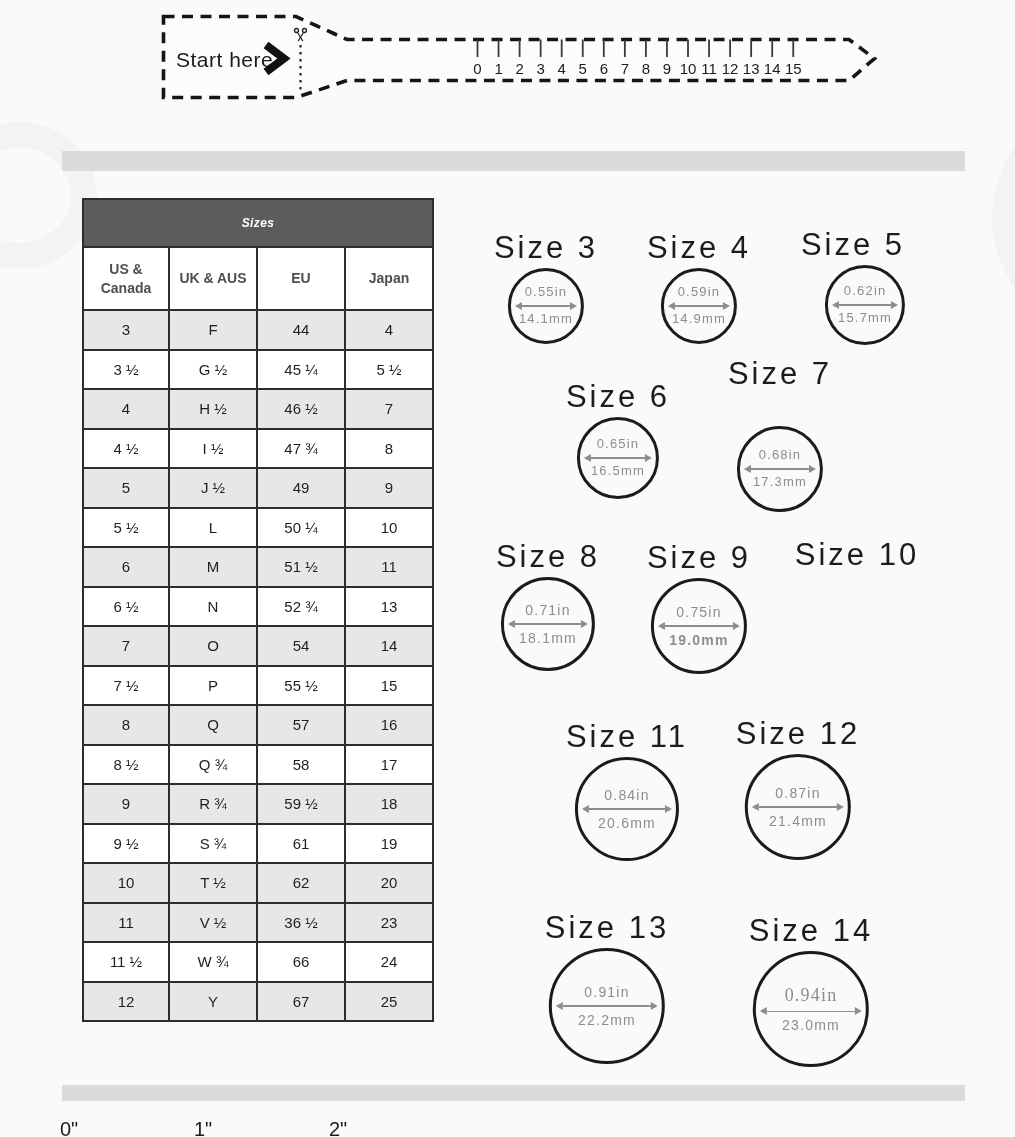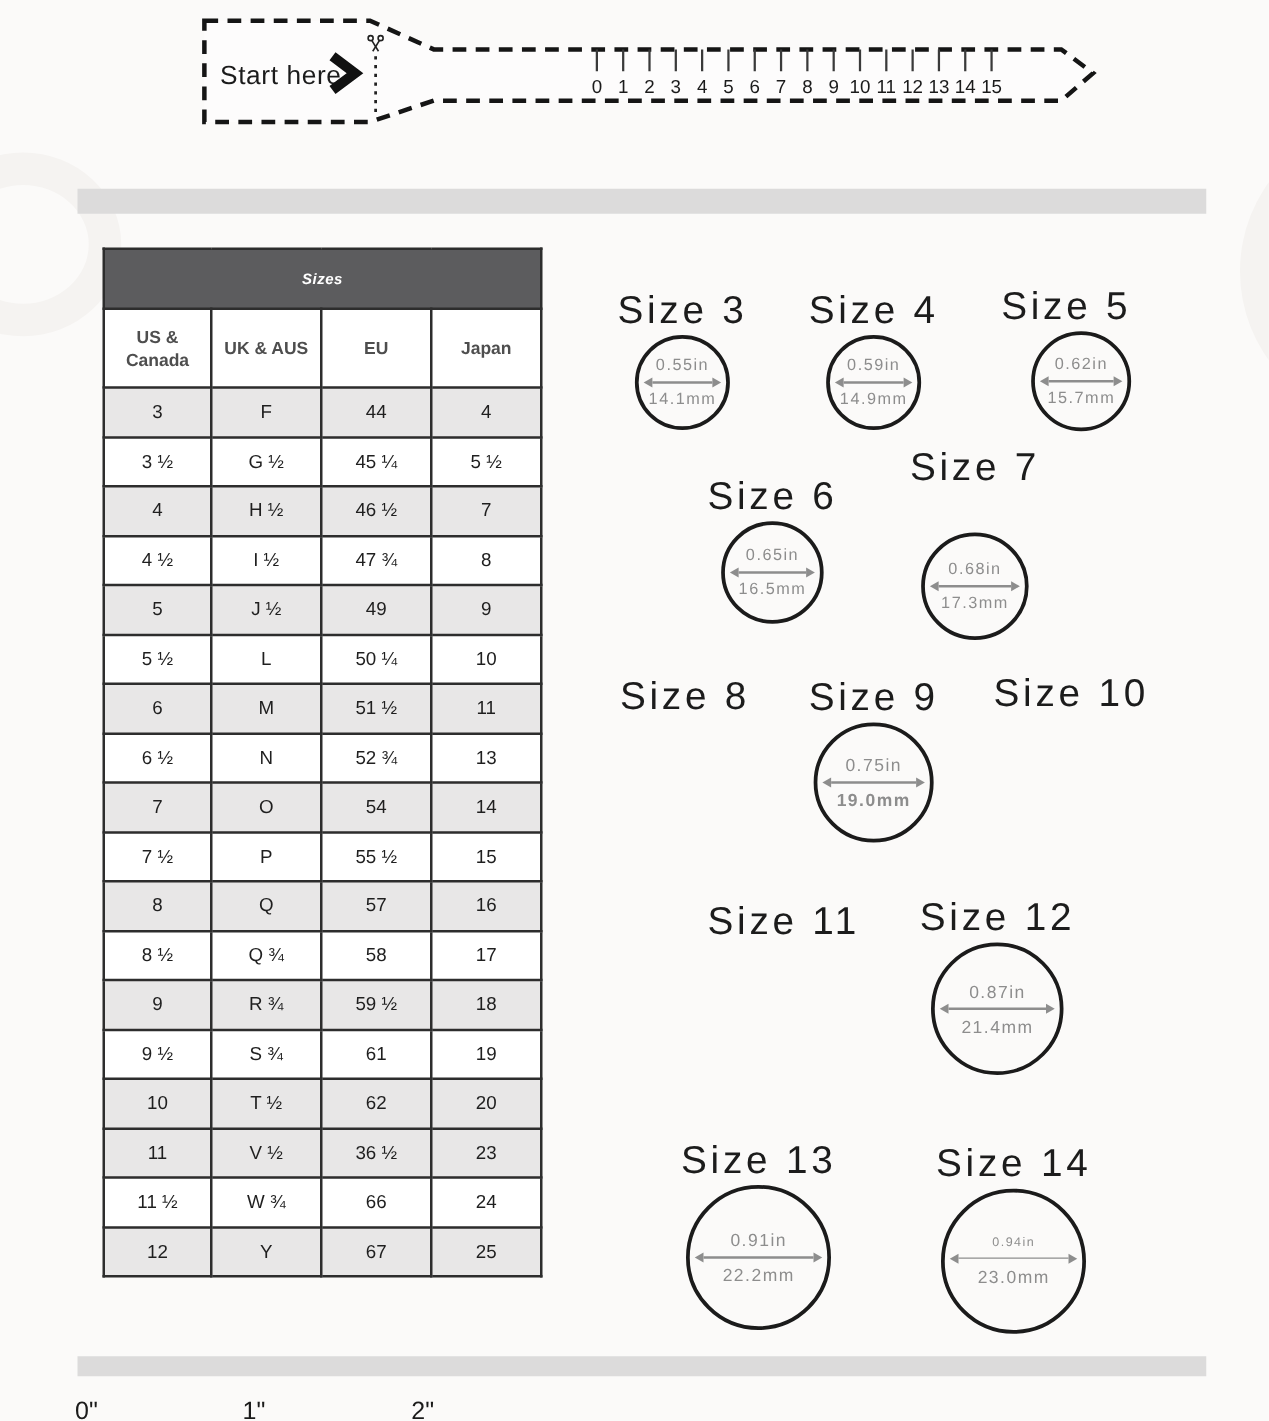--- a/index.html
+++ b/index.html
@@ -309,38 +309,56 @@
           <div class="dia-arrow" style="width: 72px;">
             <span class="ah ah-left"></span>
             <span class="line"></span>
             <span class="ah ah-right"></span>
           </div>
           <div class="ring-measure" style="font-size: 13px;">17.3mm</div>
         </div>
       </div>
       <div class="size-group" style="left: 548px; top: 518px;">
         <div class="size-title">Size 8</div>
+        <div class="ring-circle" style="width: 94px; height: 94px;">
+          <div class="ring-measure" style="font-size: 14px;">0.71in</div>
+          <div class="dia-arrow" style="width: 80px;">
+            <span class="ah ah-left"></span>
+            <span class="line"></span>
+            <span class="ah ah-right"></span>
+          </div>
+          <div class="ring-measure" style="font-size: 14px;">18.1mm</div>
+        </div>
       </div>
       <div class="size-group" style="left: 699px; top: 519px;">
         <div class="size-title">Size 9</div>
         <div class="ring-circle" style="width: 96px; height: 96px;">
           <div class="ring-measure" style="font-size: 14px;">0.75in</div>
           <div class="dia-arrow" style="width: 82px;">
             <span class="ah ah-left"></span>
             <span class="line"></span>
             <span class="ah ah-right"></span>
           </div>
           <div class="ring-measure" style="font-size: 14px; font-weight: bold;">19.0mm</div>
         </div>
       </div>
       <div class="size-group" style="left: 857px; top: 516px;">
         <div class="size-title">Size 10</div>
       </div>
       <div class="size-group" style="left: 627px; top: 698px;">
         <div class="size-title">Size 11</div>
+        <div class="ring-circle" style="width: 104px; height: 104px;">
+          <div class="ring-measure" style="font-size: 14px;">0.84in</div>
+          <div class="dia-arrow" style="width: 90px;">
+            <span class="ah ah-left"></span>
+            <span class="line"></span>
+            <span class="ah ah-right"></span>
+          </div>
+          <div class="ring-measure" style="font-size: 14px;">20.6mm</div>
+        </div>
       </div>
       <div class="size-group" style="left: 798px; top: 695px;">
         <div class="size-title">Size 12</div>
         <div class="ring-circle" style="width: 106px; height: 106px;">
           <div class="ring-measure" style="font-size: 14px;">0.87in</div>
           <div class="dia-arrow" style="width: 92px;">
             <span class="ah ah-left"></span>
             <span class="line"></span>
             <span class="ah ah-right"></span>
           </div>
@@ -355,21 +373,21 @@
             <span class="ah ah-left"></span>
             <span class="line"></span>
             <span class="ah ah-right"></span>
           </div>
           <div class="ring-measure" style="font-size: 14px;">22.2mm</div>
         </div>
       </div>
       <div class="size-group" style="left: 811px; top: 892px;">
         <div class="size-title">Size 14</div>
         <div class="ring-circle" style="width: 116px; height: 116px;">
-          <div class="ring-measure" style="font-size: 10px;">0.94in</div>
+          <div class="ring-measure" style="font-size: 18px; font-family: Liberation Serif, serif;">0.94in</div>
           <div class="dia-arrow" style="width: 102px;">
             <span class="ah ah-left"></span>
             <span class="line"></span>
             <span class="ah ah-right"></span>
           </div>
           <div class="ring-measure" style="font-size: 14px;">23.0mm</div>
         </div>
       </div>
     </div>
 

